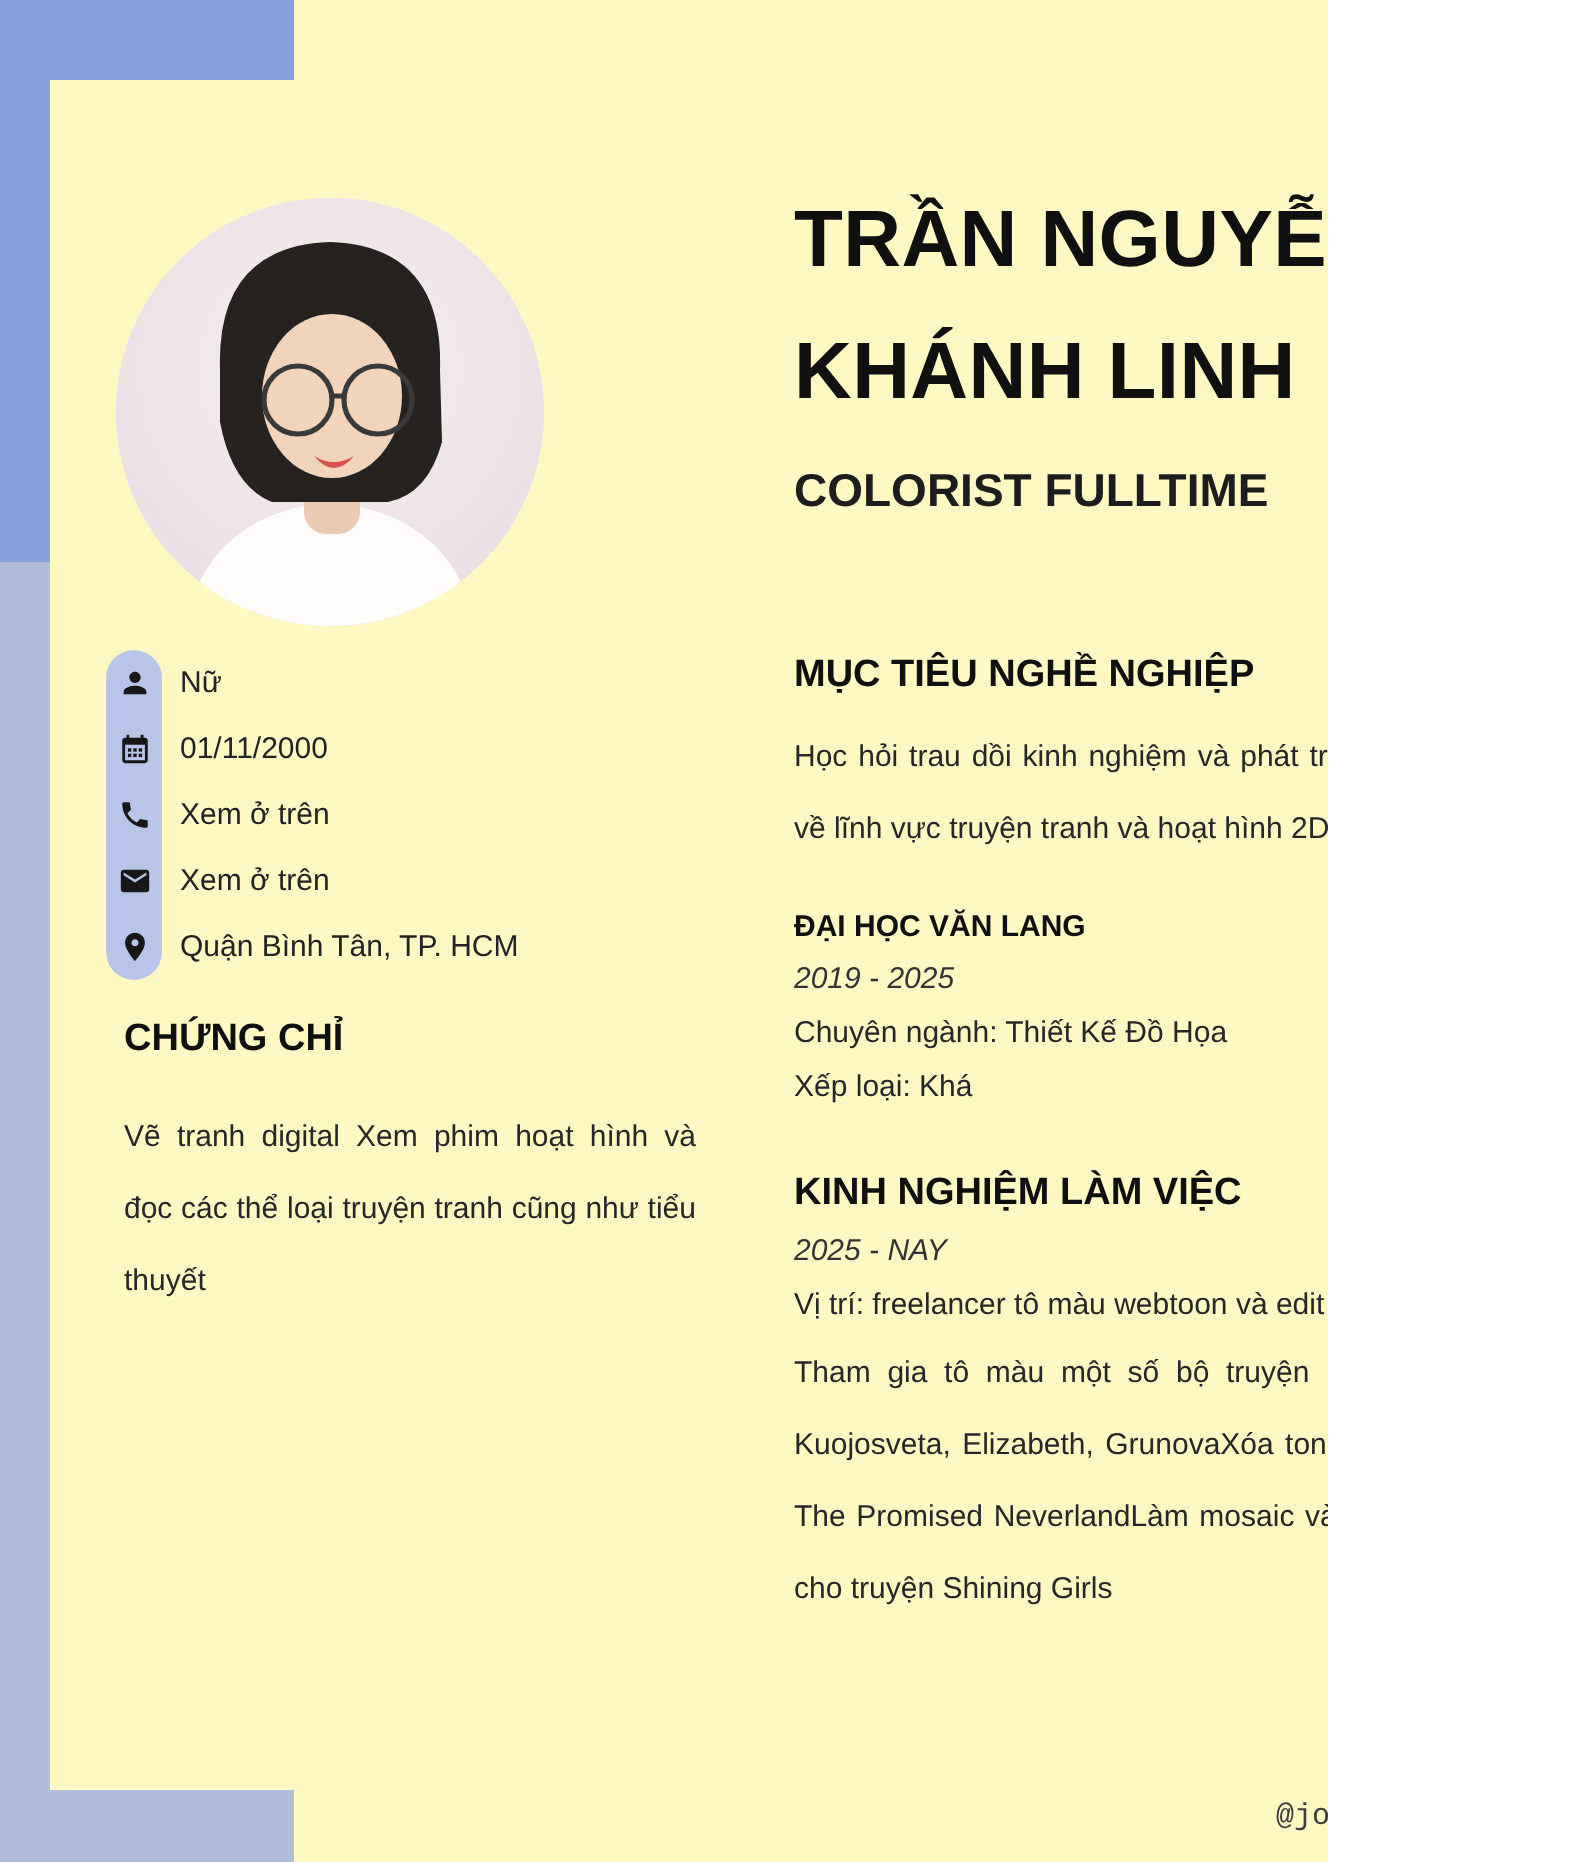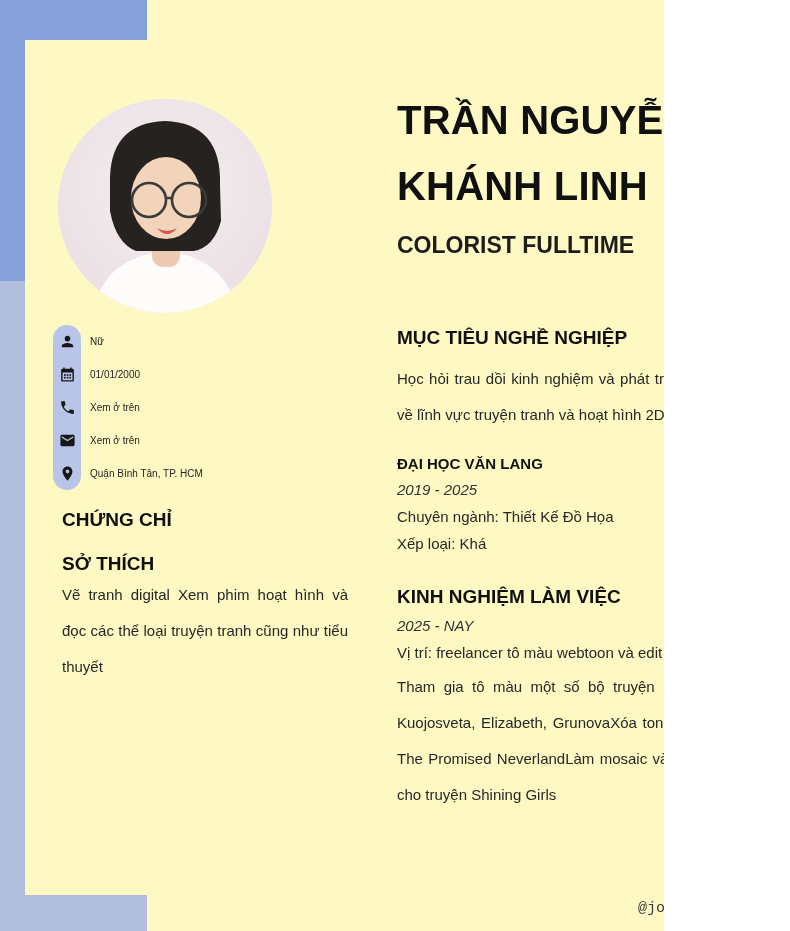--- a/index.html
+++ b/index.html
@@ -29,21 +29,21 @@
   .para { font-size:15px; line-height:36px; color:#272727; text-align:justify; }
 
   
   .left-col { position:absolute; left:53px; top:325px; width:295px; }
   .contact { position:relative; }
   .contact-strip { position:absolute; left:0; top:0; width:28px; height:165px;
                    background:#B9C5E8; border-radius:14px; }
   .contact-row { position:relative; display:flex; align-items:center; height:33px; }
   .contact-icon { width:28px; display:flex; justify-content:center; align-items:center; flex:none; }
   .contact-icon svg { width:17px; height:17px; fill:#171717; }
-  .contact-text { margin-left:9px; font-size:10px; color:#232323; white-space:nowrap; }
+  .contact-text { margin-left:9px; font-size:15px; color:#232323; white-space:nowrap; }
 
   .left-sec { margin-left:9px; }
   .skills-sec { margin-top:22px; }
   .skills-list { margin-top:11px; }
   .certs-sec { margin-top:17px; }
   .certs-list { margin-top:11px; }
   .hobby-sec { margin-top:18px; }
   .hobby-text { margin-top:0; }
 
   
@@ -115,21 +115,21 @@
           <svg viewBox="0 0 24 24">
               <path d="M19 4h-1V2h-2v2H8V2H6v2H5c-1.1 0-2 .9-2 2v14c0 1.1.9 2 2 2h14c1.1 0 2-.9 2-2V6c0-1.1-.9-2-2-2zm0 16H5V9h14v11z"></path>
               <rect x="7" y="11.5" width="2.4" height="2.4"></rect>
               <rect x="10.8" y="11.5" width="2.4" height="2.4"></rect>
               <rect x="14.6" y="11.5" width="2.4" height="2.4"></rect>
               <rect x="7" y="15.3" width="2.4" height="2.4"></rect>
               <rect x="10.8" y="15.3" width="2.4" height="2.4"></rect>
               <rect x="14.6" y="15.3" width="2.4" height="2.4"></rect>
             </svg>
         </span>
-        <span class="contact-text">01/01/2000</span>
+        <span class="contact-text">01/11/2000</span>
       </div>
 
       <div class="contact-row">
         <span class="contact-icon">
           <svg viewBox="0 0 24 24">
               <path d="M6.62 10.79c1.44 2.83 3.76 5.14 6.59 6.59l2.2-2.2c.27-.27.67-.36 1.02-.24 1.12.37 2.33.57 3.57.57.55 0 1 .45 1 1V20c0 .55-.45 1-1 1-9.39 0-17-7.61-17-17 0-.55.45-1 1-1h3.5c.55 0 1 .45 1 1 0 1.25.2 2.45.57 3.57.11.35.03.74-.25 1.02l-2.2 2.2z"></path>
             </svg>
         </span>
         <span class="contact-text">Xem ở trên</span>
       </div>
@@ -152,21 +152,20 @@
         <span class="contact-text">Quận Bình Tân, TP. HCM</span>
       </div>
     </div>
 
 
     <div class="left-sec certs-sec">
       <div class="sec-heading">CHỨNG CHỈ</div>
     </div>
 
     <div class="left-sec hobby-sec">
-      <div class="sec-heading">SỞ THÍCH</div>
       <div class="para hobby-text">Vẽ tranh digital Xem phim hoạt hình và đọc các thể loại truyện tranh cũng như tiểu thuyết</div>
     </div>
   </div>
 
   <div class="right-col">
 
     <div>
       <div class="sec-heading">MỤC TIÊU NGHỀ NGHIỆP</div>
       <div class="para objective-text">Học hỏi trau dồi kinh nghiệm và phát triển bản thân về lĩnh vực truyện tranh và hoạt hình 2D</div>
     </div>

